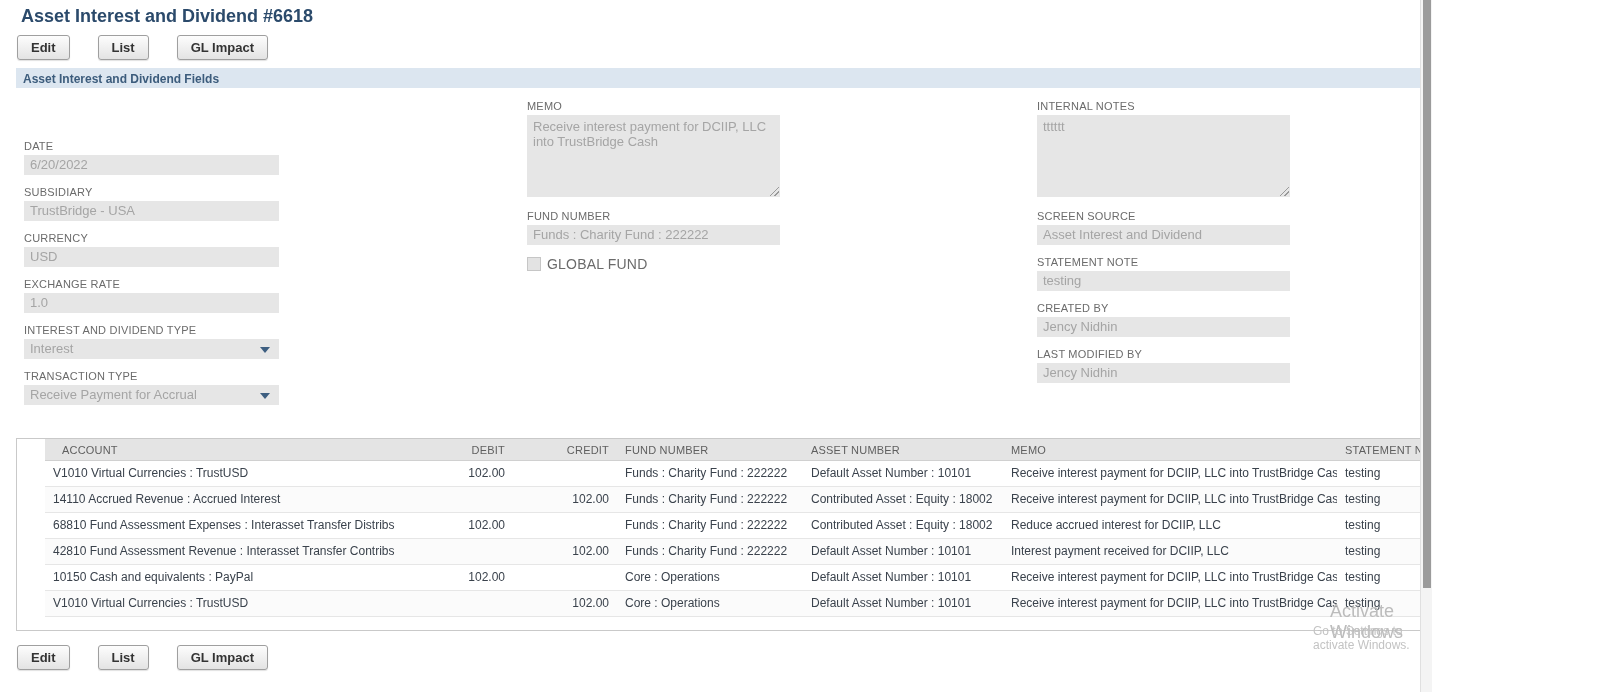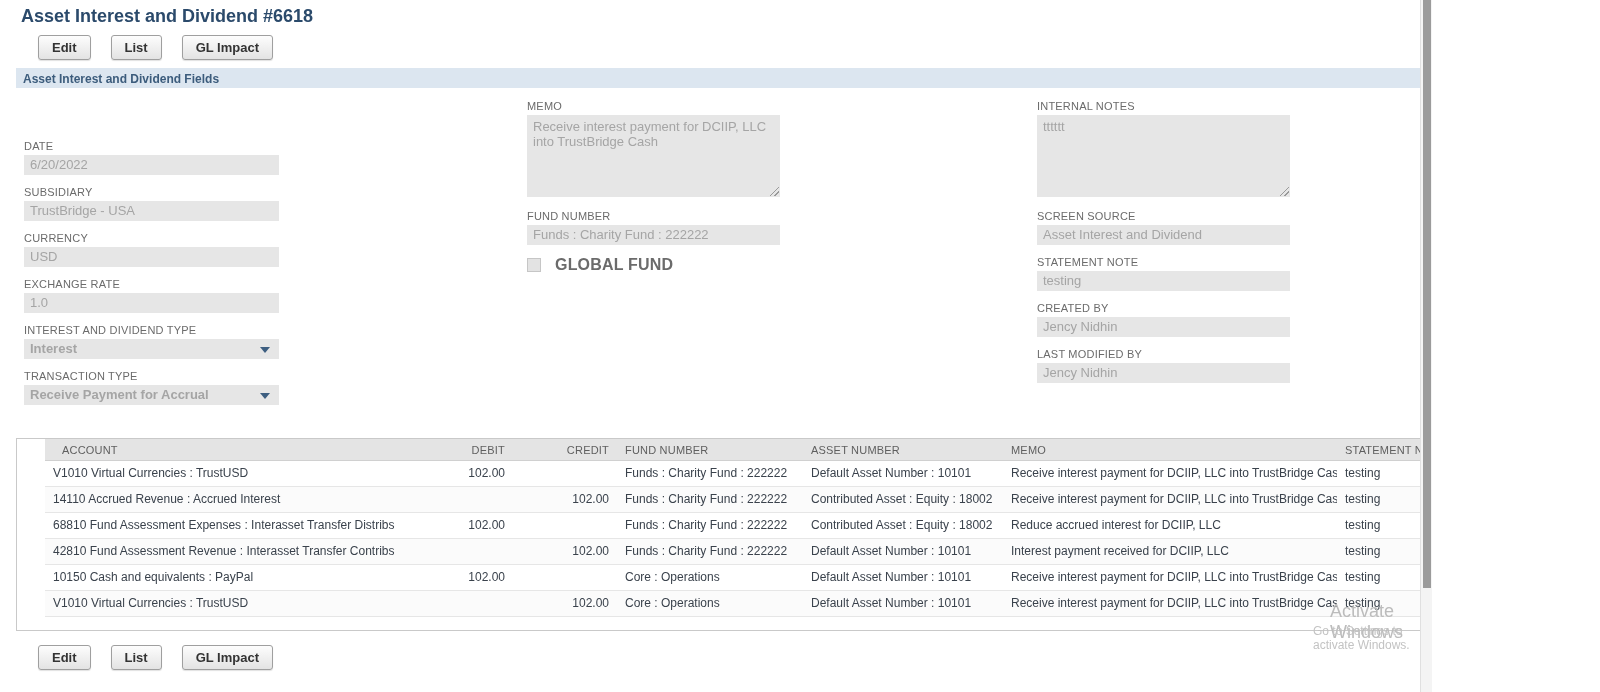--- a/index.html
+++ b/index.html
@@ -4,21 +4,21 @@
 <style>
   * { margin:0; padding:0; box-sizing:border-box; }
   html,body { width:1600px; height:692px; background:#fff; font-family:"Liberation Sans", sans-serif; }
   #page { position:relative; width:1432px; height:692px; overflow:hidden; background:#fff; }
 
   
   .page-title { position:absolute; left:21px; top:6px; font-size:18px; font-weight:bold; color:#2b4a6b; }
   .more-link { position:absolute; left:1508px; top:10px; font-size:13px; color:#555; cursor:pointer;margin-top:20px; }
 
   
-  .toolbar { position:absolute; left:38px; display:flex; gap:20px; }
+  .toolbar { position:absolute; left:17px; display:flex; gap:28px; }
   .toolbar.top { top:35px; }
   .toolbar.bottom { top:645px; }
   .nsbtn {
     font-family:"Liberation Sans", sans-serif;
     font-size:13px; font-weight:600; color:#333;
     padding:4px 13px; border:1px solid #9f9f9f; border-radius:3px;
     background:linear-gradient(#fdfdfd,#e3e3e3);
     box-shadow:0 1px 1px rgba(0,0,0,.12); cursor:pointer; line-height:15px;
   }
 
@@ -34,28 +34,28 @@
   .col-right { left:1037px; width:253px; }
   .field { margin-bottom:11px; }
   .field.textarea-field { margin-bottom:13px; }
   .flabel { font-size:11px; color:#6b6b6b; letter-spacing:.2px; margin-bottom:3px; line-height:12px; }
   .fvalue {
     position:relative; width:100%; height:20px; background:#e6e6e6;
     color:#a5a5a5; font-size:13px; line-height:20px; padding:0 6px;
     white-space:nowrap; overflow:hidden;
   }
   .fvalue.textarea { height:82px; line-height:15px; padding-top:4px; white-space:normal; }
-  .fvalue.select { padding-right:26px;font-weight:bold; }
+  .fvalue.select { padding-right:26px; }
   .dd-arrow { position:absolute; right:9px; top:8px; width:0; height:0;
     border-left:5px solid transparent; border-right:5px solid transparent; border-top:6px solid #3d5e80; }
   .resize-grip { position:absolute; right:1px; bottom:1px; width:9px; height:9px;
     background:linear-gradient(135deg, transparent 45%, #9a9a9a 45%, #9a9a9a 55%, transparent 55%, transparent 70%, #9a9a9a 70%, #9a9a9a 80%, transparent 80%); }
   .checkbox-field { display:flex; align-items:center; margin-top:8px; }
   .checkbox { width:14px; height:14px; background:#e3e3e3; border:1px solid #c6c6c6; display:inline-block; }
-  .cb-label { font-size:16px; color:#6b6b6b; margin-left:14px; letter-spacing:.2px;font-weight:bold; }
+  .cb-label { font-size:14px; color:#6b6b6b; margin-left:6px; letter-spacing:.2px; }
 
   
   .lines-band { top:400px; height:23px; line-height:23px; }
   .lines-tab { position:relative; display:inline-block; padding-left:11px; cursor:pointer; }
   .lines-tab .tab-l { font-size:12px; font-weight:bold; color:#2b4a6b; letter-spacing:.3px; }
   .lines-tab .tab-l u { text-decoration:underline; }
   .lines-tab .tab-bullet { font-size:12px; font-weight:bold; color:#2b4a6b; margin-left:4px; }
   .tab-notch { position:absolute; left:30px; bottom:0; width:0; height:0;
     border-left:7px solid transparent; border-right:7px solid transparent; border-bottom:7px solid #fff; }
 

